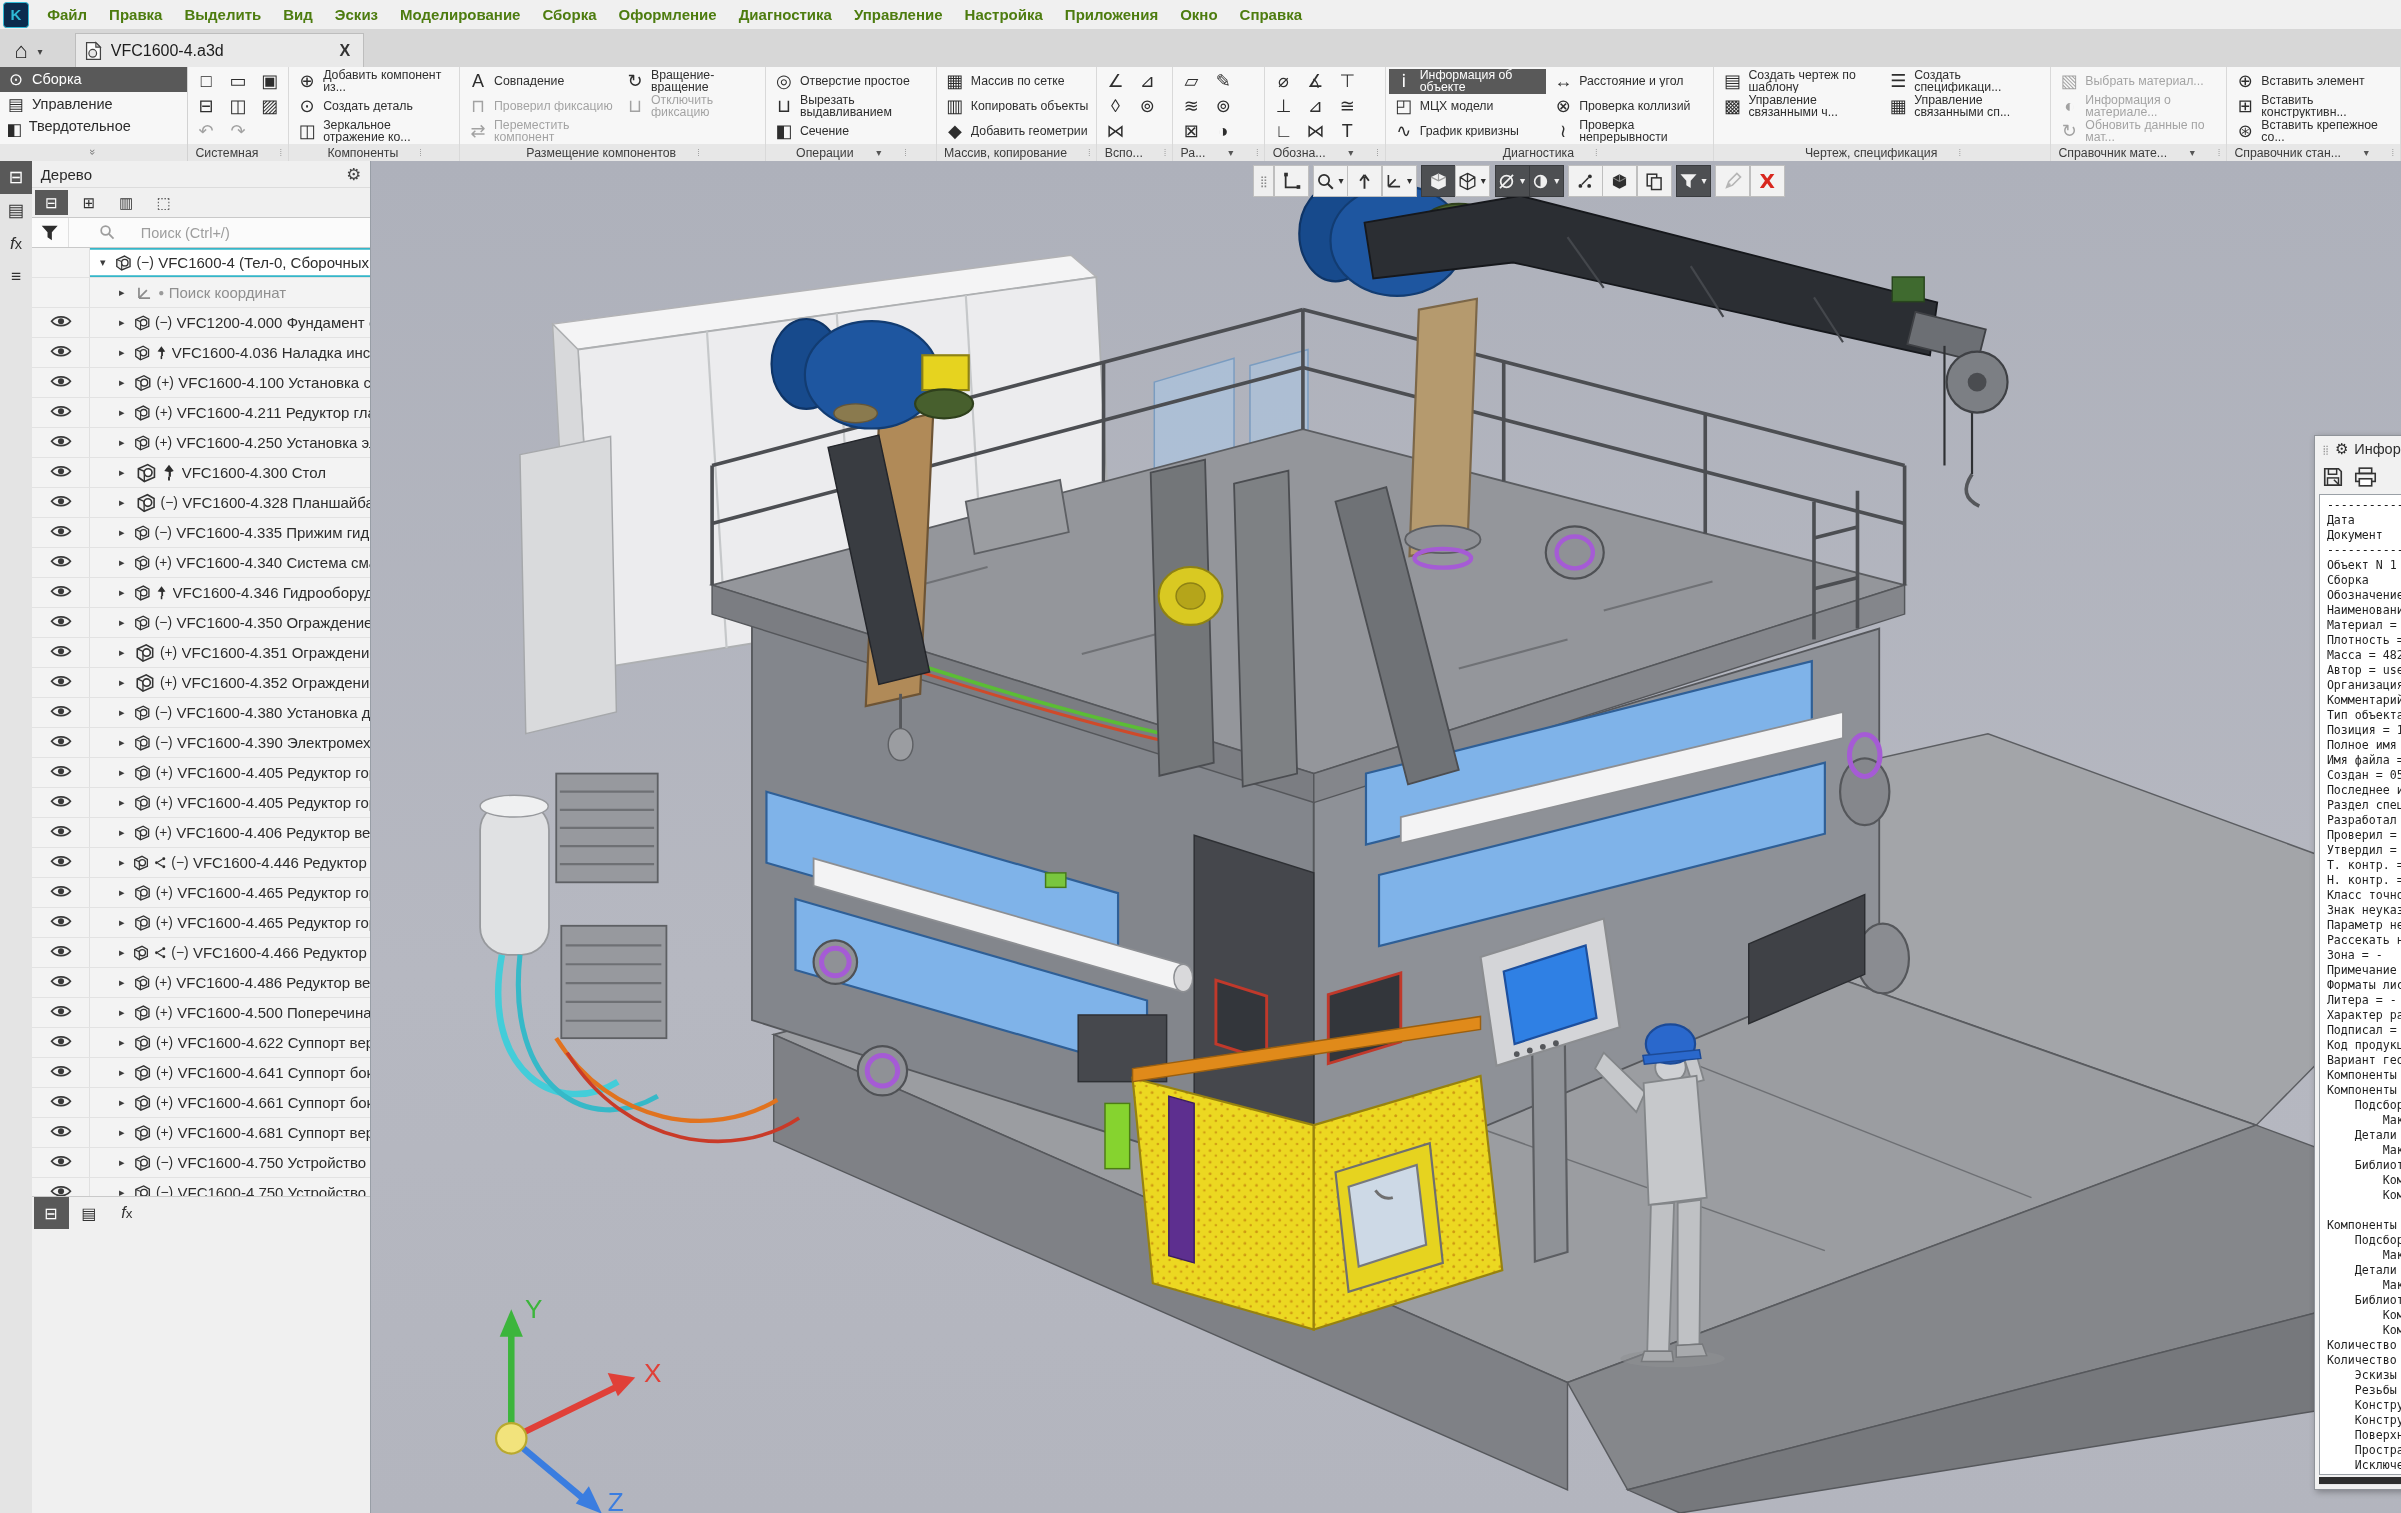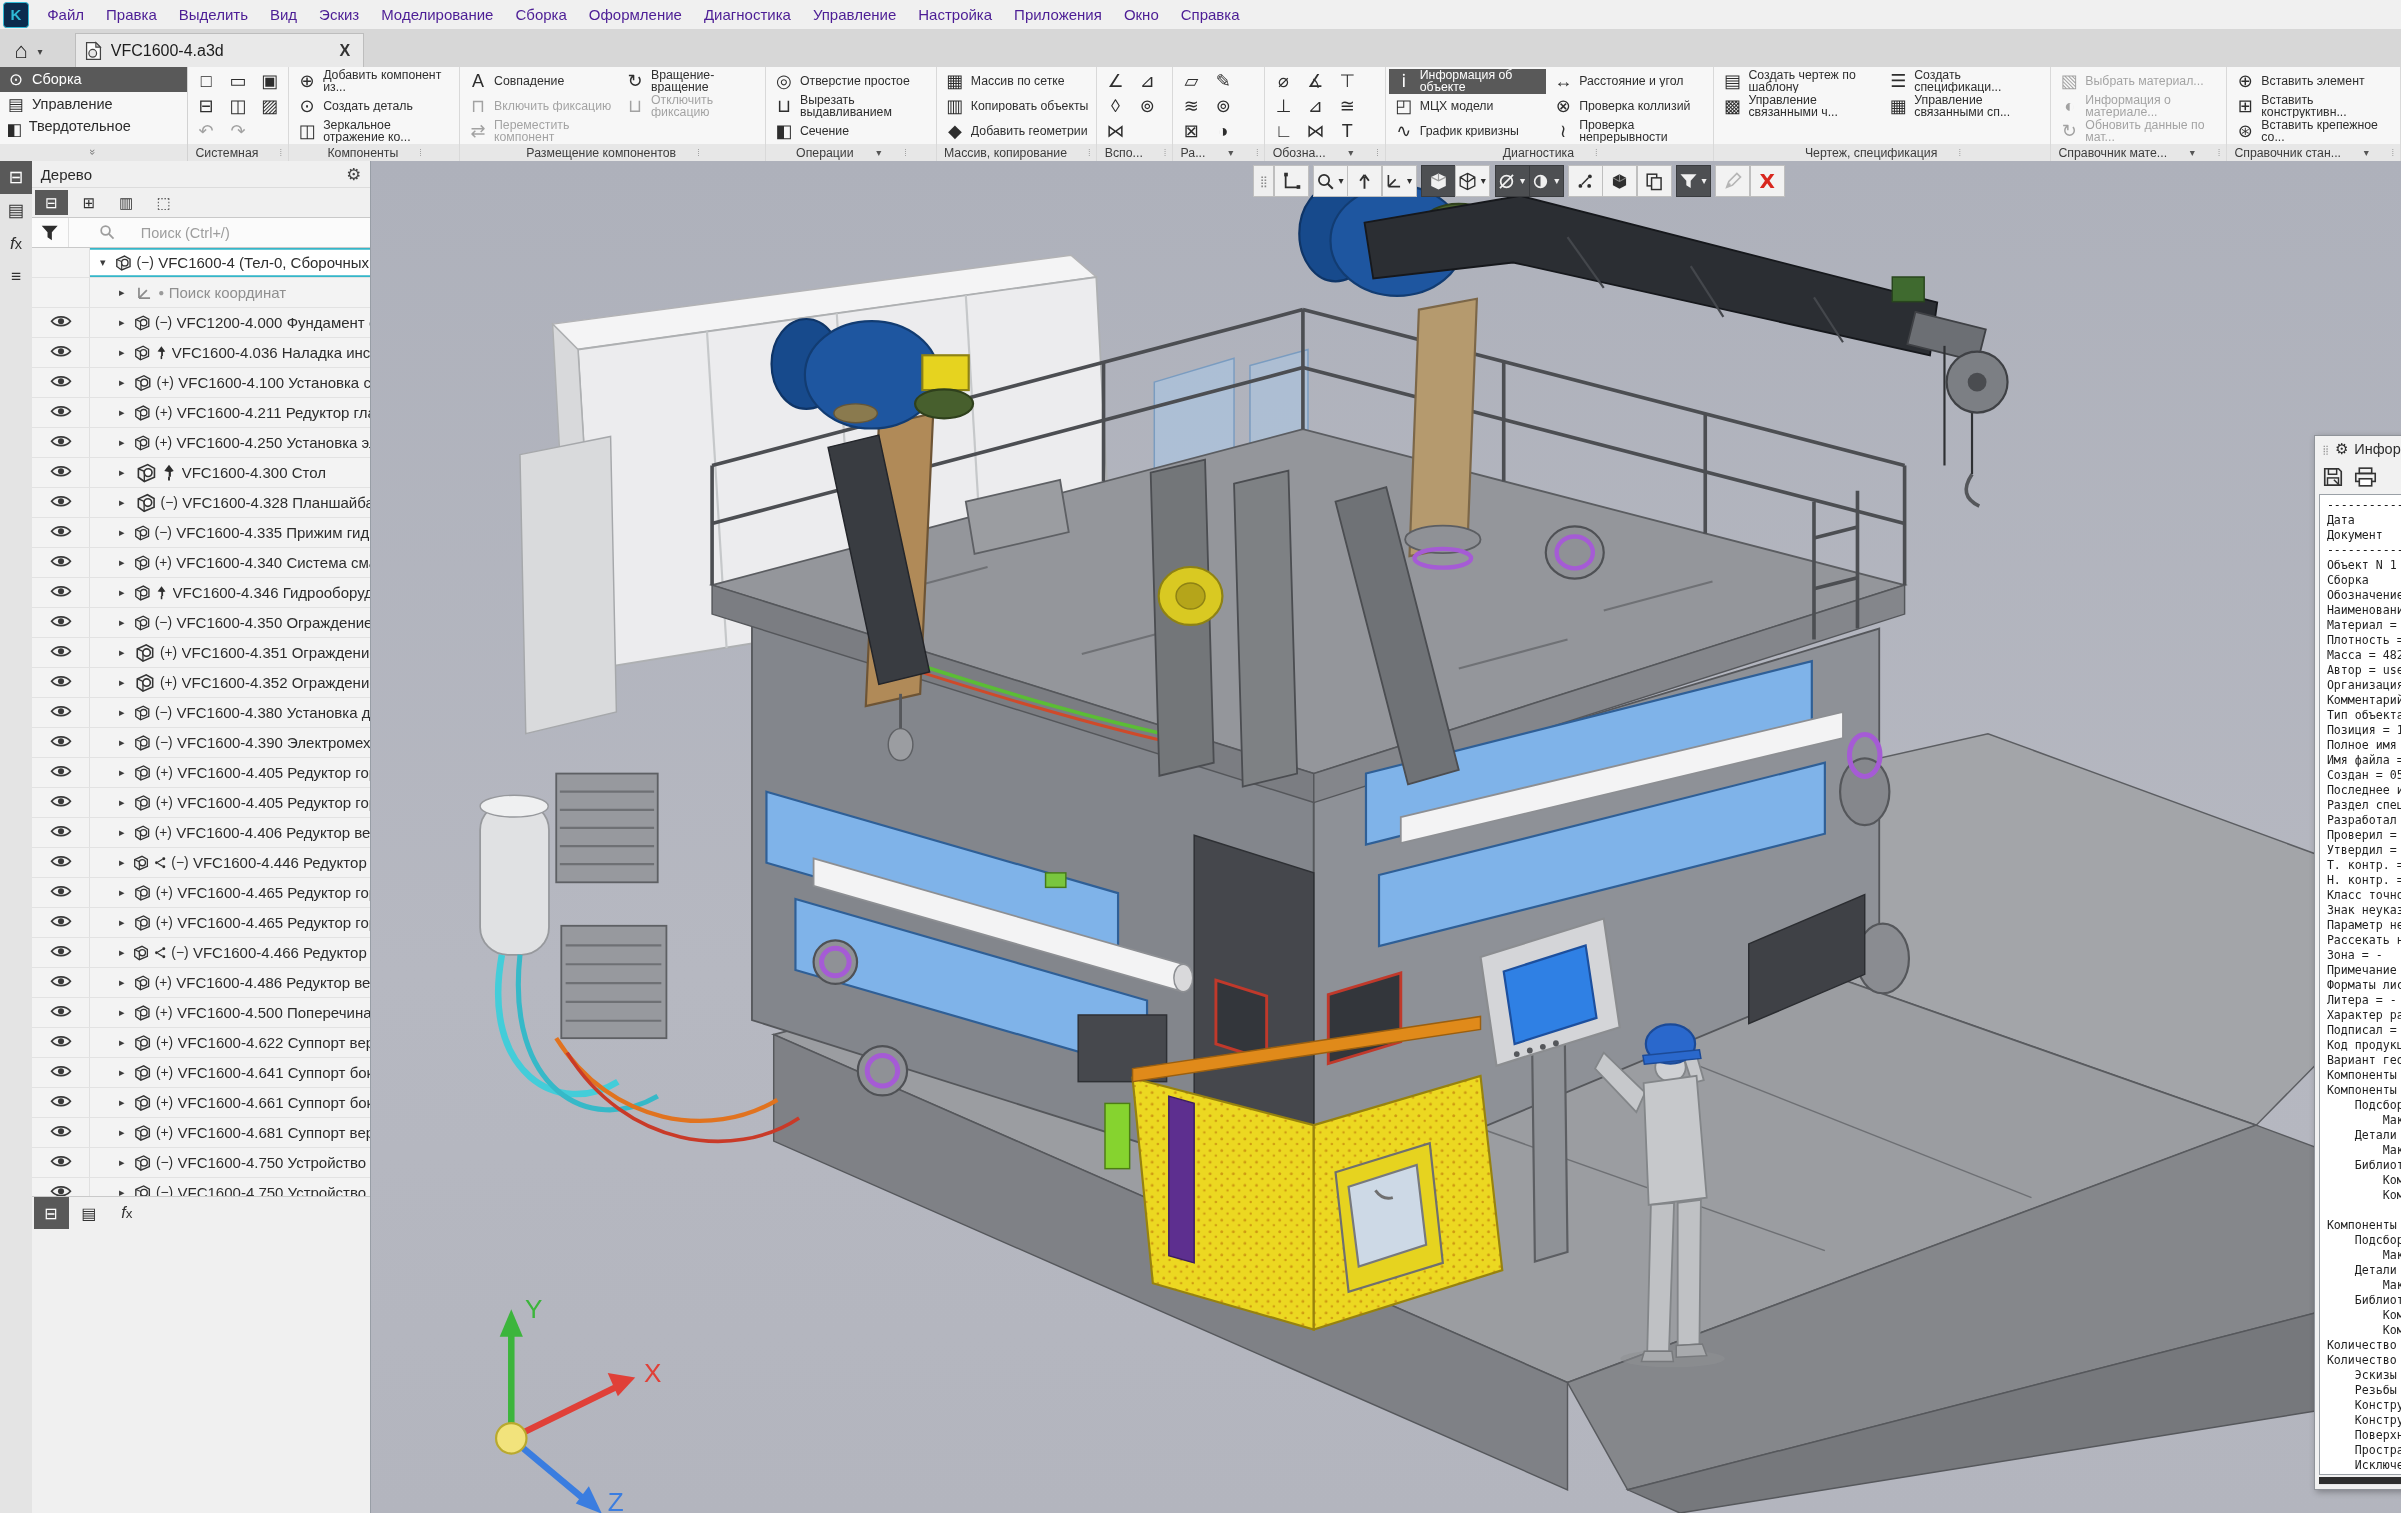--- a/index.html
+++ b/index.html
@@ -4,21 +4,21 @@
 <style>
   html,body{margin:0;padding:0;background:#888;}
   #root{position:relative;width:2401px;height:1513px;overflow:hidden;
         font-family:"Liberation Sans",sans-serif;background:#b3b6bf;color:#222;}
   
   #menubar{position:absolute;left:0;top:0;width:100%;height:29px;background:#f0f0f0;
            border-bottom:0.7px solid #d6d6d6;display:flex;align-items:center;}
   .logo{width:24px;height:24px;margin:2.2px 7.3px 2.2px 2.9px;background:#0c2b4d;border:1.5px solid #2fb9d6;
         border-radius:3.6px;color:#2fb9d6;font-weight:bold;font-size:15px;display:flex;
         align-items:center;justify-content:center;}
-  .menu-item{padding:0 11px;height:100%;display:flex;align-items:center;font-size:15px;color:#4c1d95;}
+  .menu-item{padding:0 11px;height:100%;display:flex;align-items:center;font-size:15px;color:#4d7c0f;font-weight:bold;}
   
   #tabbar{position:absolute;left:0;top:29px;width:100%;height:38px;background:#d7d7d7;
           border-bottom:0.7px solid #bdbdbd;display:flex;align-items:flex-end;}
   .home-btn{width:33px;height:32px;margin-left:4.4px;display:flex;align-items:center;justify-content:center;
             font-size:22px;color:#222;}
   .home-caret{width:17.4px;height:32px;display:flex;align-items:center;font-size:10px;color:#444;}
   .doc-tab{margin-left:20px;width:270px;height:33px;background:#e9e9e9;border:0.7px solid #bdbdbd;border-bottom:none;
            display:flex;align-items:center;padding:0 8.7px;gap:7.3px;}
   .doc-tab .t-label{font-size:16px;color:#1c1c1c;flex:1;white-space:nowrap;overflow:hidden;}
   .doc-tab .t-close{font-size:16px;color:#333;font-weight:bold;padding:0 4.4px;}
@@ -226,21 +226,21 @@
         </div>
         <div class="rgroup">
     <div class="rg-content">
             <div class="rg-col">
               <div class="rbtn">
       <span class="ri">A</span>
       <span class="lbl">Совпадение</span>
               </div>
               <div class="rbtn disabled">
       <span class="ri">⊓</span>
-      <span class="lbl">Включить фиксацию</span>
+      <span class="lbl">Проверил фиксацию</span>
               </div>
               <div class="rbtn disabled">
       <span class="ri">⇄</span>
       <span class="lbl">Переместить компонент</span>
               </div>
             </div>
             <div class="rg-col">
               <div class="rbtn">
       <span class="ri">↻</span>
       <span class="lbl">Вращение-вращение</span>

